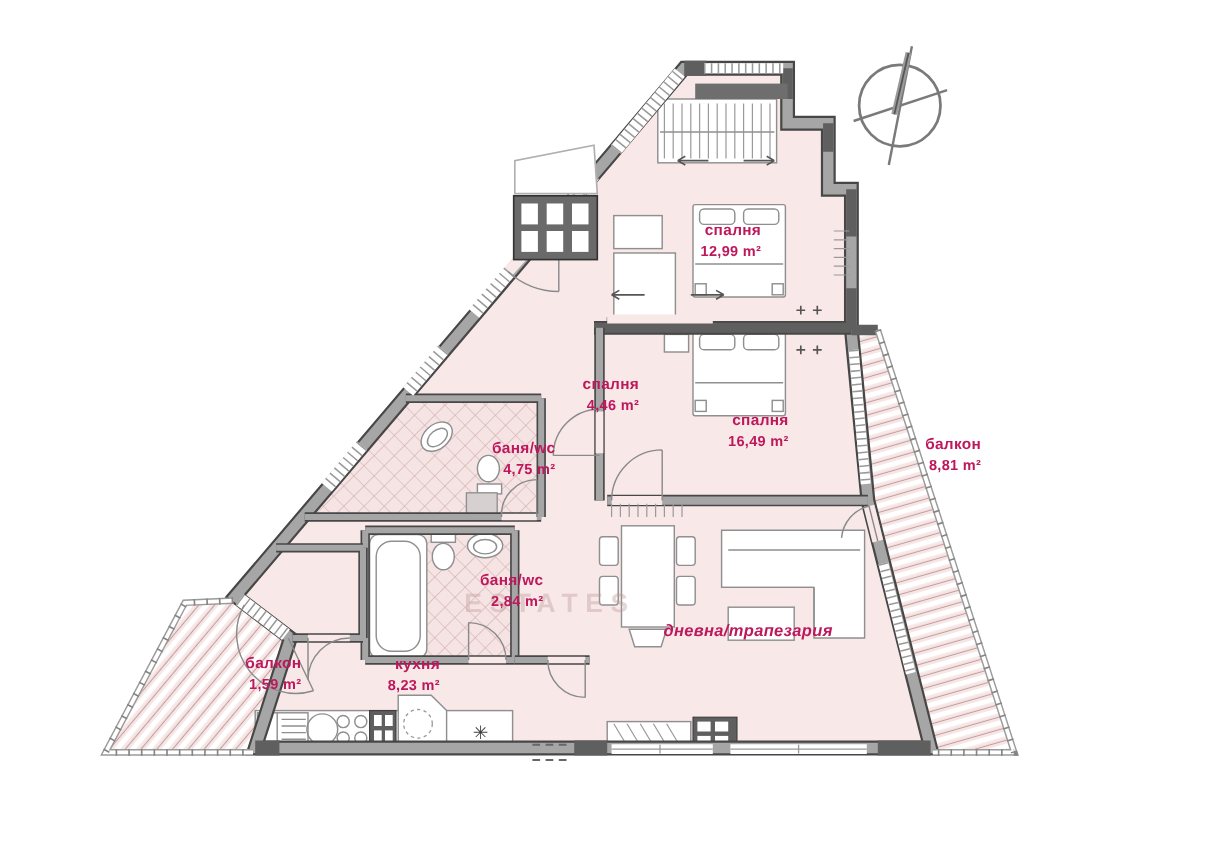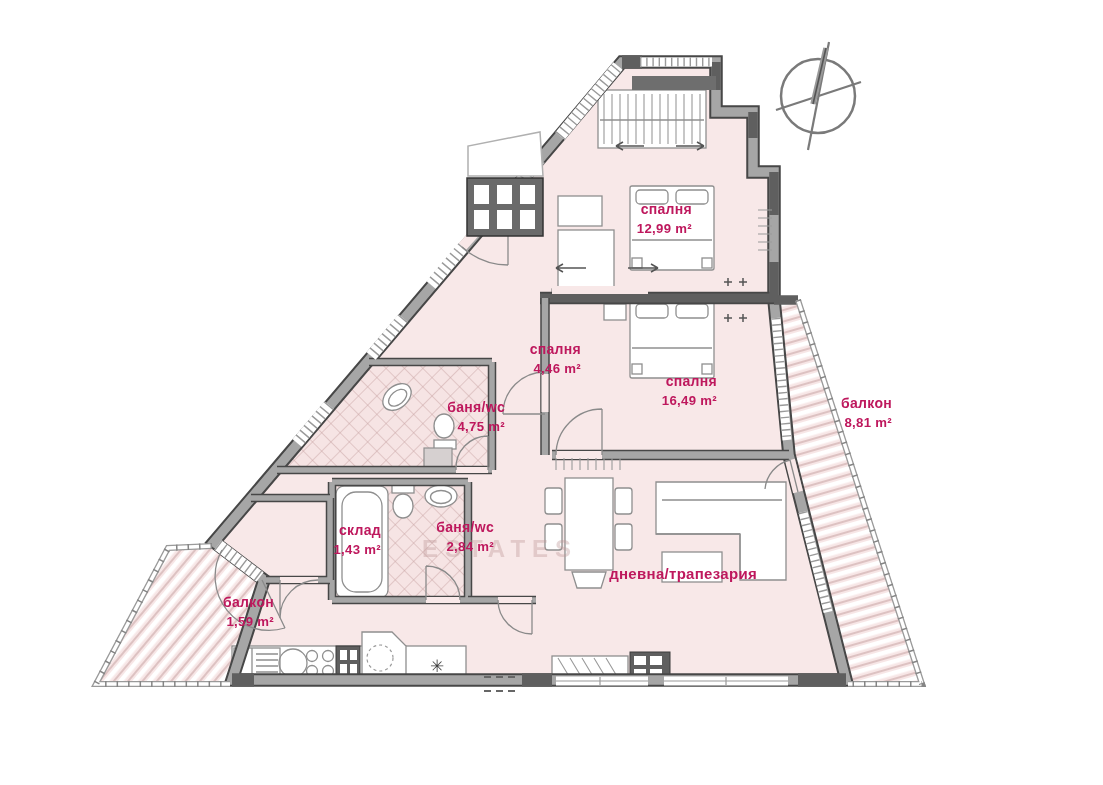--- a/index.html
+++ b/index.html
@@ -2,21 +2,21 @@
 <html><head>
 <meta charset="utf-8">
 <style>
   html,body{margin:0;padding:0;background:#ffffff;}
   .stage{position:relative;width:1103px;height:785px;background:#fff;overflow:hidden;
          font-family:"Liberation Sans",sans-serif;}
   .stage svg{position:absolute;left:0;top:0;}
   .lbl{position:absolute;width:160px;text-align:right;color:#be185d;
        font:700 14px/19px "Liberation Sans",sans-serif;letter-spacing:.3px;z-index:5;}
   .lbl .area{font-size:13.2px;}
-  .lbl.big{width:240px;font-size:15px;}
+  .lbl.big{width:240px;font-size:15px;font-style:italic;}
   .watermark{position:absolute;left:380px;top:536px;width:240px;text-align:center;
        font:700 24px/26px "Liberation Sans",sans-serif;letter-spacing:7px;
        color:rgba(190,150,150,.38);z-index:4;}
   
   .wE{stroke:#474747;fill:none;stroke-linecap:butt}
   .wF{stroke:#a6a6a6;fill:none;stroke-linecap:butt}
   .wD{stroke:#5f5f5f;fill:none;stroke-linecap:butt}
   .gap{stroke:#f8e8e8;fill:none;stroke-linecap:butt}
   .thin{stroke:#8f8f8f;stroke-width:1.3;fill:#ffffff}
   .thinN{stroke:#8f8f8f;stroke-width:1.3;fill:none}
@@ -258,23 +258,23 @@
   <div class="area">4,46 m²</div>
 </div>
 <div class="lbl" style="left:345px;top:398px">
   <div>баня/wc</div>
   <div class="area">4,75 m²</div>
 </div>
 <div class="lbl" style="left:334px;top:518px">
   <div>баня/wc</div>
   <div class="area">2,84 m²</div>
 </div>
-<div class="lbl" style="left:221px;top:521px">
-  <div>склад</div>
-  <div class="area">1,43 m²</div>
+<div class="lbl" style="left:240px;top:594px">
+  <div>кухня</div>
+  <div class="area">8,23 m²</div>
 </div>
 <div class="lbl big" style="left:517px;top:564px">
   <div>дневна/трапезария</div>
 </div>
 <div class="lbl" style="left:114px;top:593px">
   <div>балкон</div>
   <div class="area">1,59 m²</div>
 </div>
 <div class="lbl" style="left:732px;top:394px">
   <div>балкон</div>

